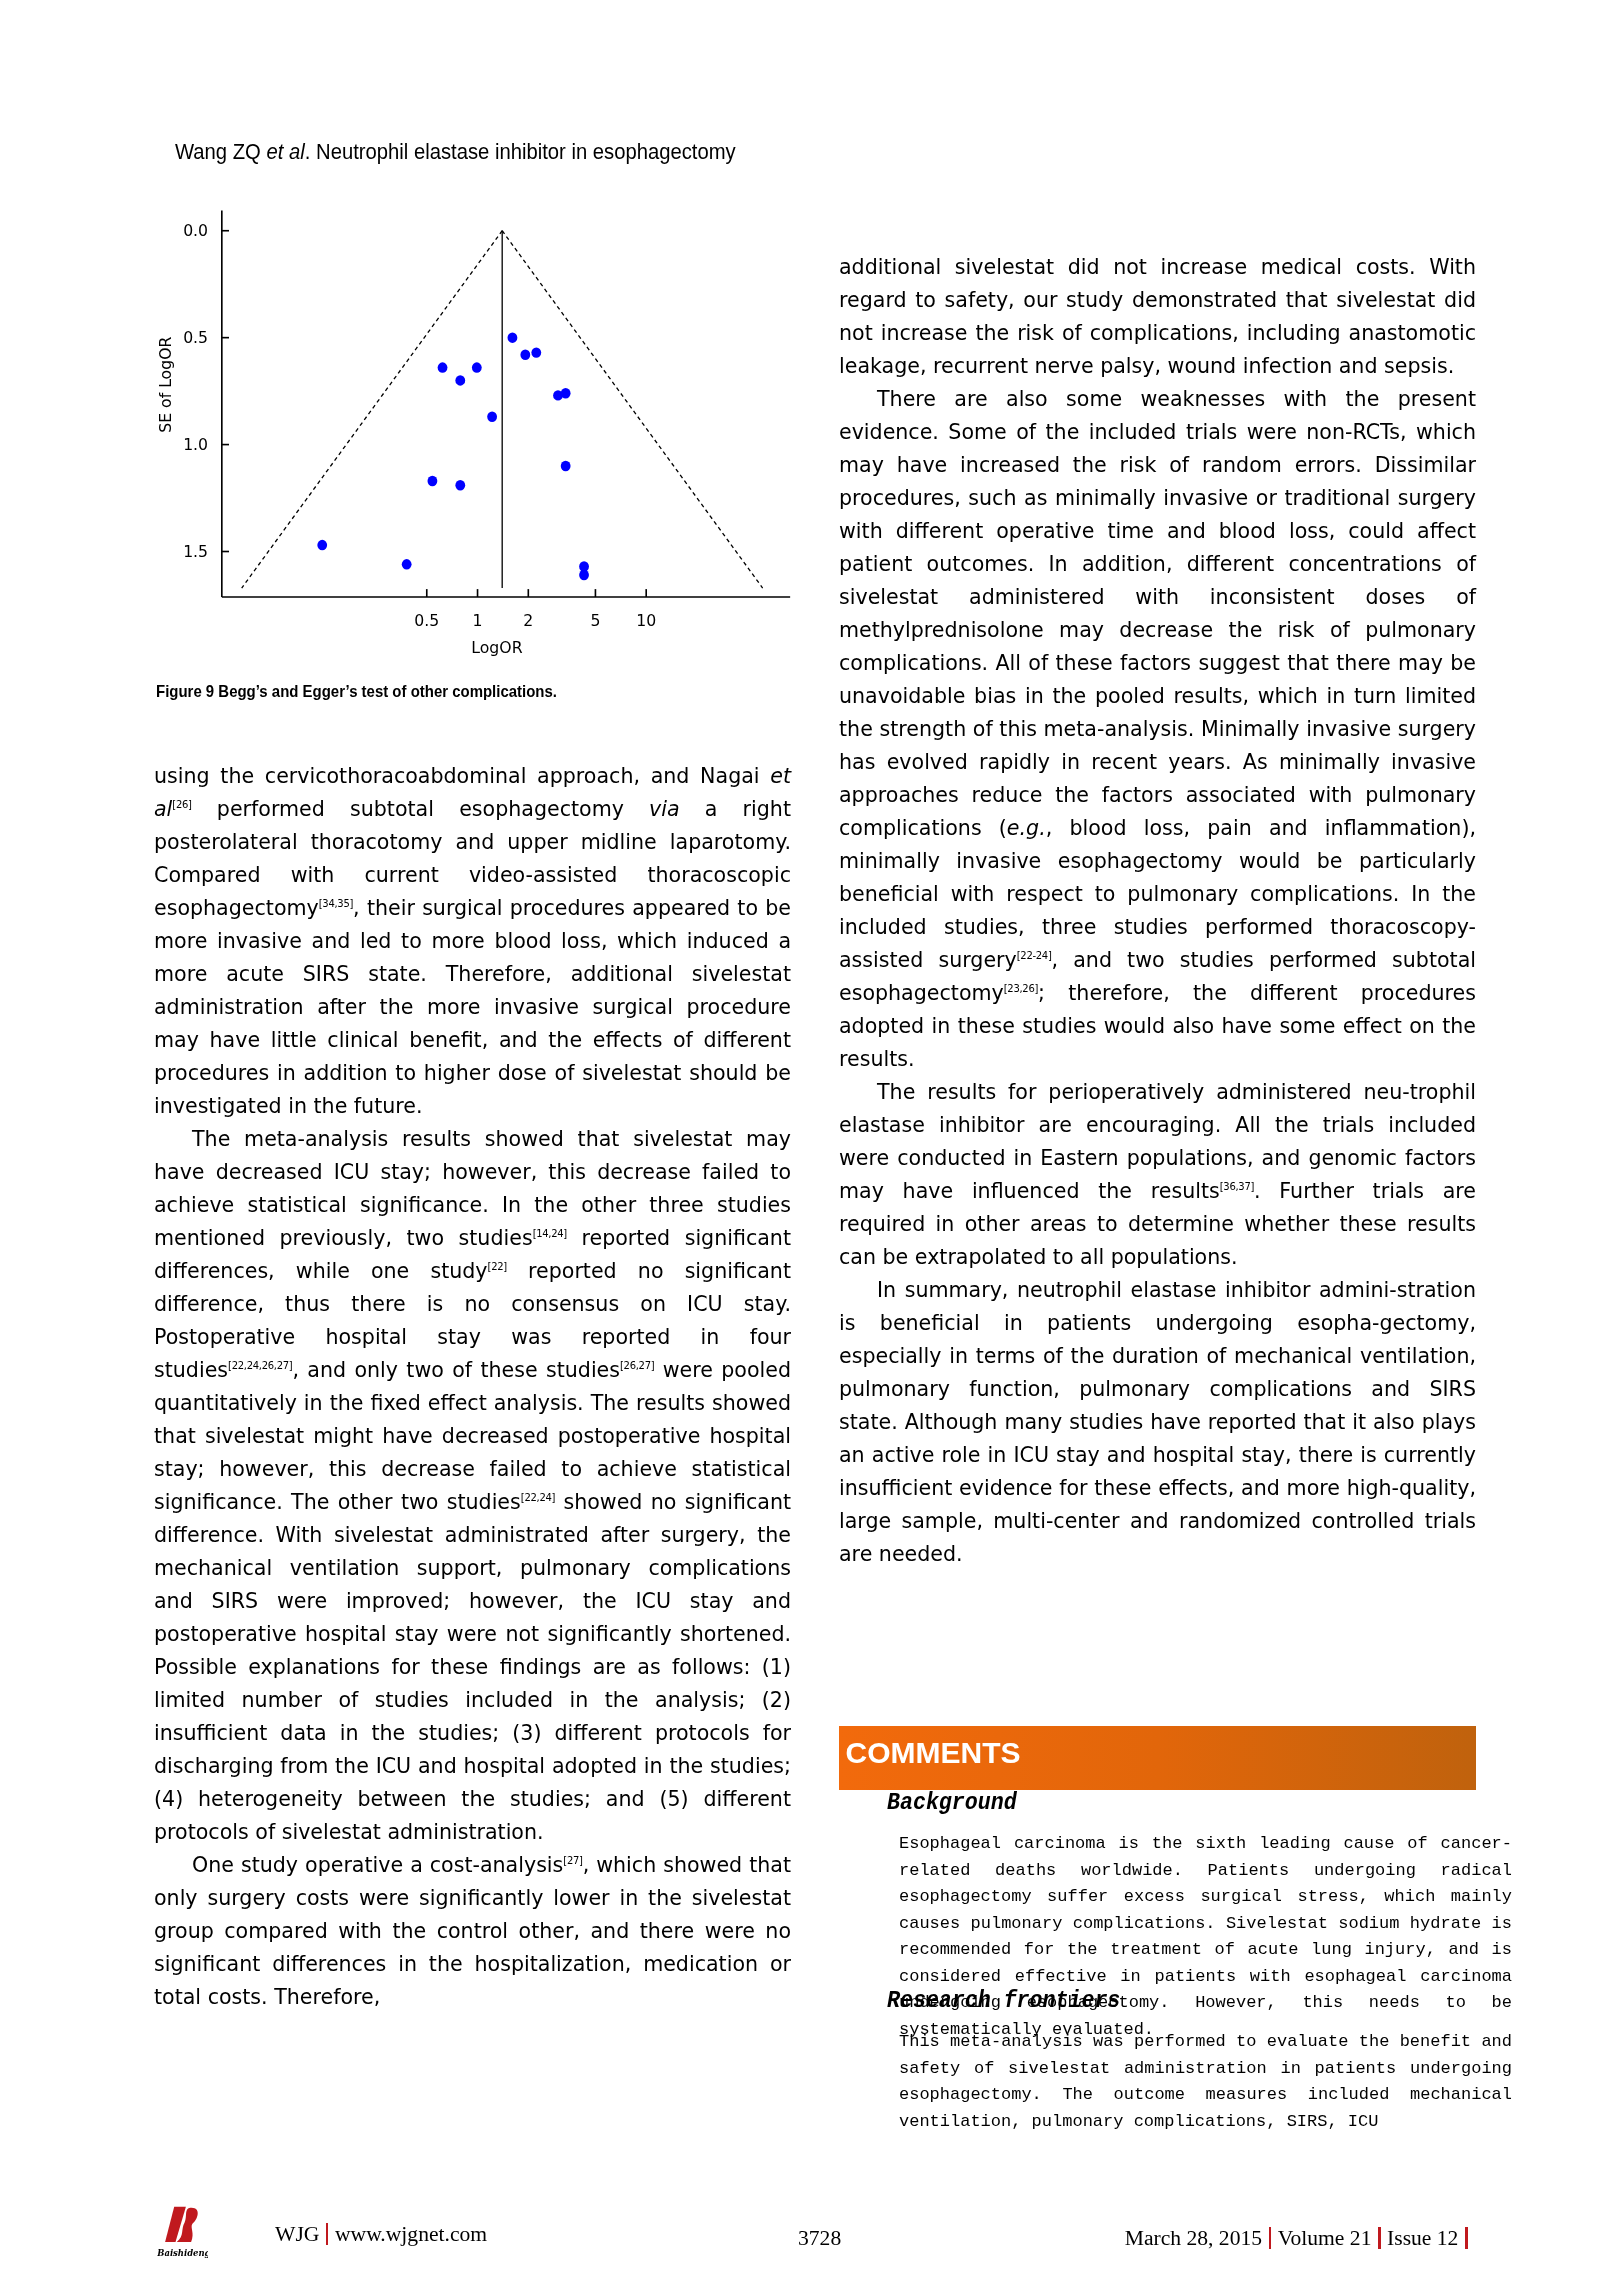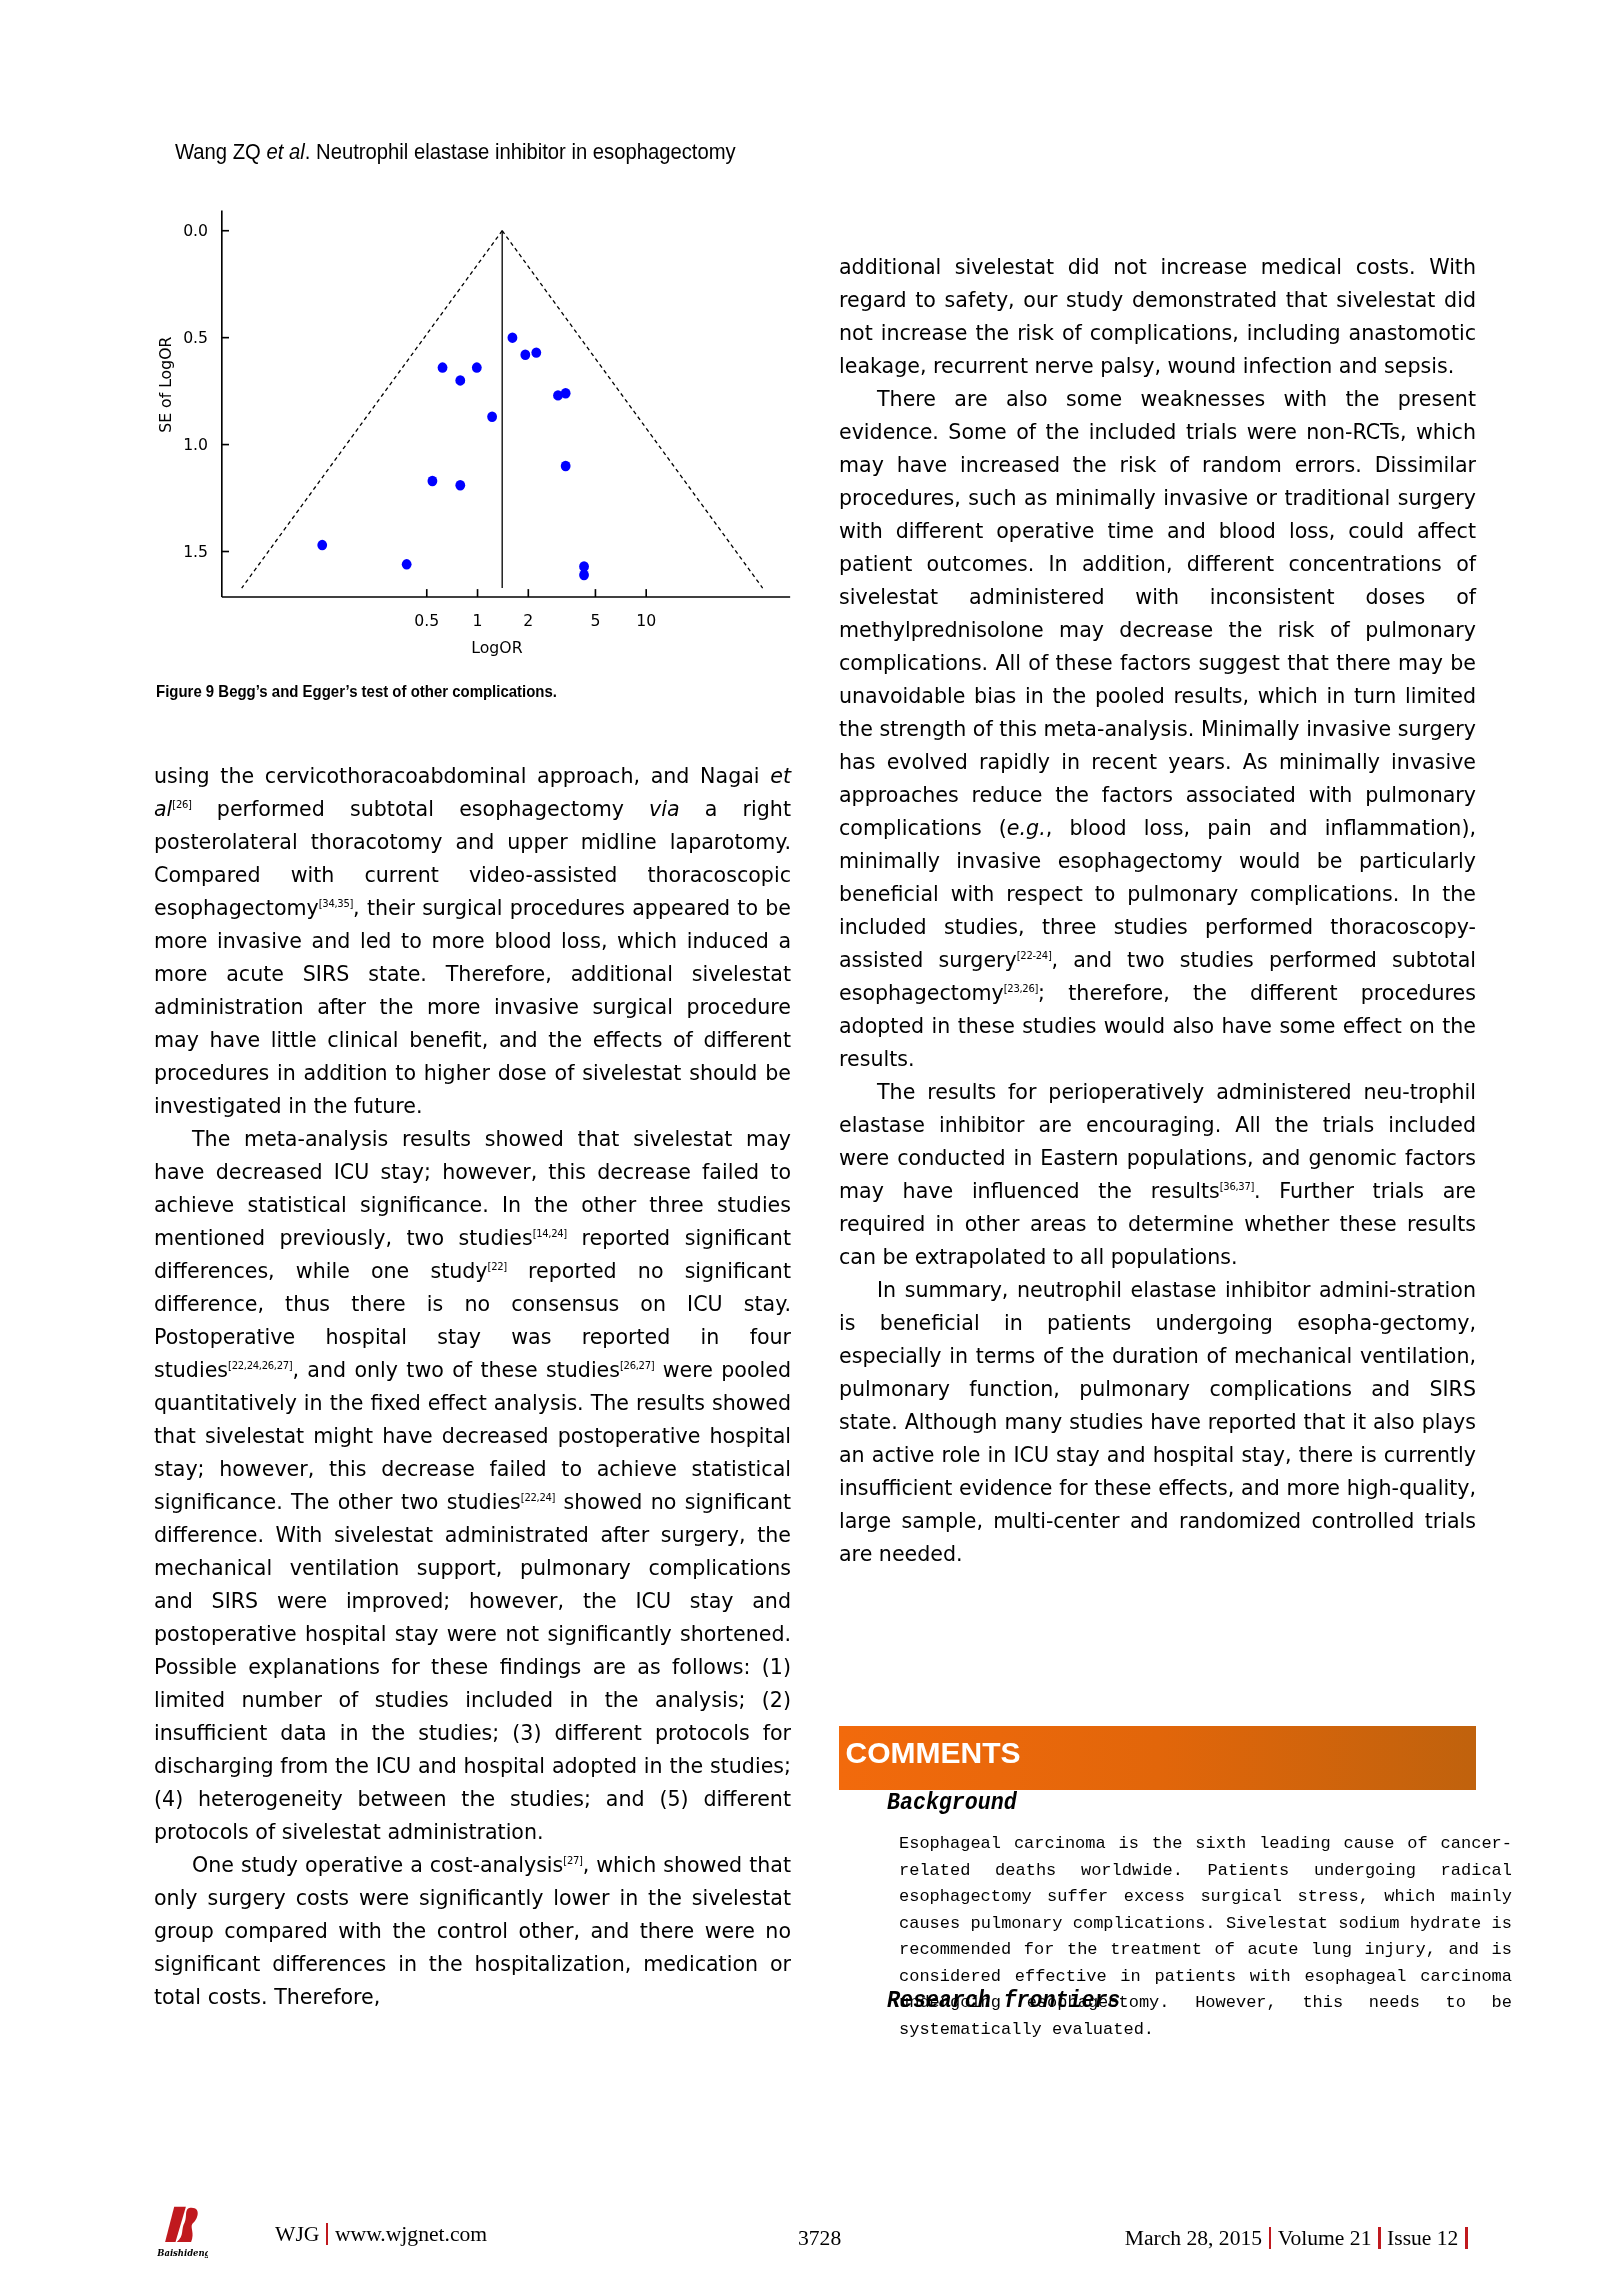--- a/index.html
+++ b/index.html
@@ -140,20 +140,21 @@
   <p class="ind"><span>In summary, neutrophil elastase inhibitor admini-stration is beneficial in patients undergoing esopha-gectomy, especially in terms of the duration of mechanical ventilation, pulmonary function, pulmonary complications and SIRS state. Although many studies have reported that it also plays an active role in ICU stay and hospital stay, there is currently insufficient evidence for these effects, and more high-quality, large sample, multi-center and randomized controlled trials are needed.</span></p>
 </div>
 
 <div class="comments-banner">COMMENTS</div>
 <div class="cmt" id="cmt-background">
   <h4>Background</h4>
   <p>Esophageal carcinoma is the sixth leading cause of cancer-related deaths worldwide. Patients undergoing radical esophagectomy suffer excess surgical stress, which mainly causes pulmonary complications. Sivelestat sodium hydrate is recommended for the treatment of acute lung injury, and is considered effective in patients with esophageal carcinoma undergoing esophagectomy. However, this needs to be systematically evaluated.</p>
 </div>
 <div class="cmt" id="cmt-frontiers">
   <h4>Research frontiers</h4>
+  <p>This meta-analysis was performed to evaluate the benefit and safety of sivelestat administration in patients undergoing esophagectomy. The outcome measures included mechanical ventilation, pulmonary complications, SIRS, ICU</p>
 </div>
 
 <div class="footer">
   <svg class="logo" viewBox="0 0 80 90" style="font-size:33px">
     <path d="M28 4 L46 4 L30 58 L14 58 Z" fill="#c0191e"></path>
     <path d="M50 6 C70 2 66 22 56 30 C52 36 60 44 54 58 L32 58 C44 48 38 38 44 28 C48 18 44 10 50 6 Z" fill="#c0191e"></path>
     <text x="2" y="80" font-family="DejaVu Serif, serif" font-size="13" font-style="italic" font-weight="bold" fill="#000">Baishideng®</text>
   </svg>
   <div class="journal">
     <span>WJG</span><span class="bar"></span><span>www.wjgnet.com</span>

